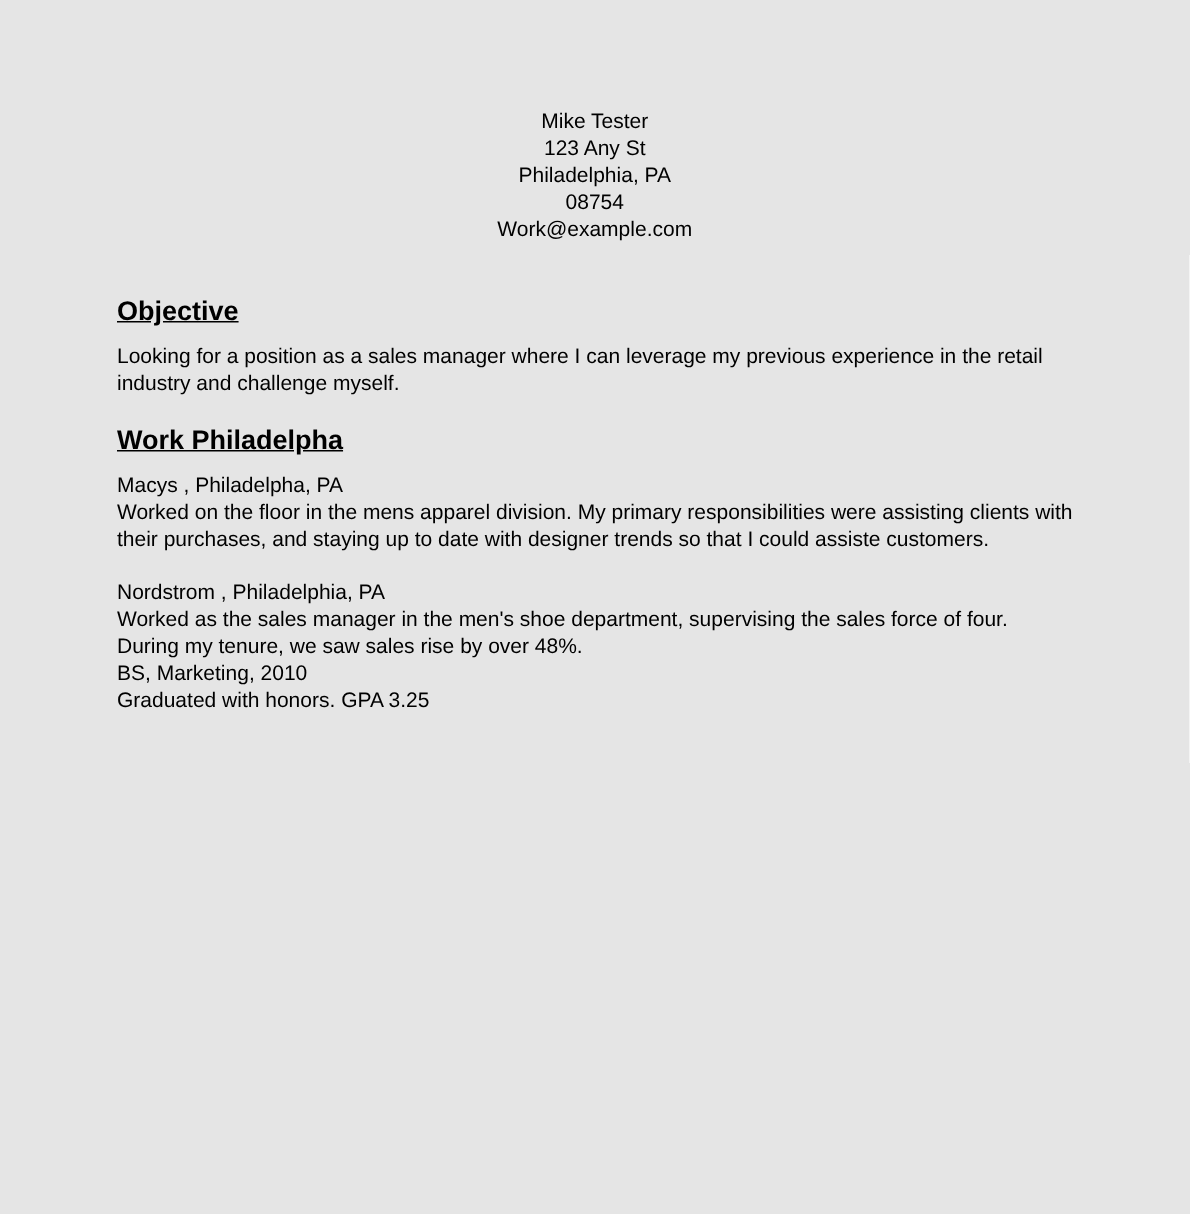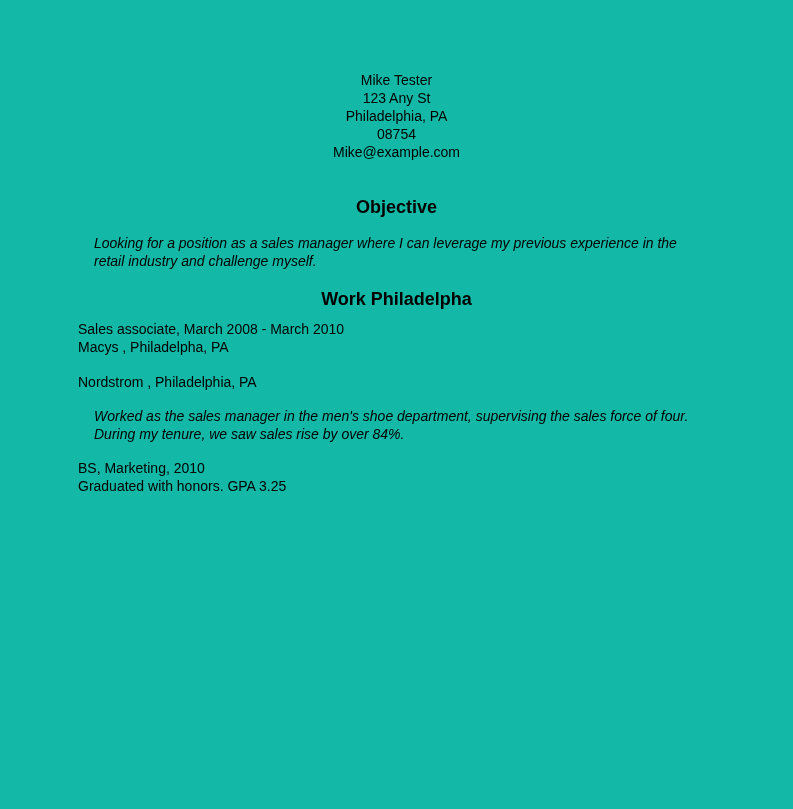--- a/index.html
+++ b/index.html
@@ -6,81 +6,81 @@
     margin: 0;
     padding: 0;
     background: #ffffff;
   }
   .page {
     position: relative;
     width: 793px;
     height: 809px;
     box-sizing: border-box;
     padding: 71px 78px 0 78px;
-    background: #14b8a6;
+    background: #e5e5e5;
     color: #000000;
     font-family: "Liberation Sans", "DejaVu Sans", sans-serif;
     font-size: 14px;
     line-height: 18px;
     overflow: hidden;
   }
   .doc-header {
     text-align: center;
     margin: 0 0 36px 0;
   }
   .doc-header div {
     line-height: 18px;
   }
   h2.section-title {
     font-size: 18px;
     line-height: 21px;
     font-weight: bold;
-    text-align: center;
+    text-align: left;
     margin: 19px 0 10px 0;
+    text-decoration: underline;
   }
   p.body-text {
-    margin: 16px;
-    font-style: italic;
+    margin: 0;
   }
   .job + .job {
     margin-top: 17px;
   }
   .line {
     display: block;
   }
 </style>
 </head>
 <body>
 
 <div class="page">
 
   <div class="doc-header">
     <div>Mike Tester</div>
     <div>123 Any St</div>
     <div>Philadelphia, PA</div>
     <div>08754</div>
-    <div>Mike@example.com</div>
+    <div>Work@example.com</div>
   </div>
 
   <section>
     <h2 class="section-title">Objective</h2>
     <p class="body-text">Looking for a position as a sales manager where I can leverage my previous experience in the retail industry and challenge myself.</p>
   </section>
 
   <section>
     <h2 class="section-title">Work Philadelpha</h2>
 
     <div class="job">
-      <span class="line">Sales associate, March 2008 - March 2010</span>
       <span class="line">Macys , Philadelpha, PA</span>
+      <p class="body-text">Worked on the floor in the mens apparel division. My primary responsibilities were assisting clients with their purchases, and staying up to date with designer trends so that I could assiste customers.</p>
     </div>
 
     <div class="job">
       <span class="line">Nordstrom , Philadelphia, PA</span>
-      <p class="body-text">Worked as the sales manager in the men's shoe department, supervising the sales force of four. During my tenure, we saw sales rise by over 84%.</p>
+      <p class="body-text">Worked as the sales manager in the men's shoe department, supervising the sales force of four. During my tenure, we saw sales rise by over 48%.</p>
     </div>
   </section>
 
   <section>
     <div>
       <span class="line">BS, Marketing, 2010</span>
       <span class="line">Graduated with honors. GPA 3.25</span>
     </div>
   </section>
 

